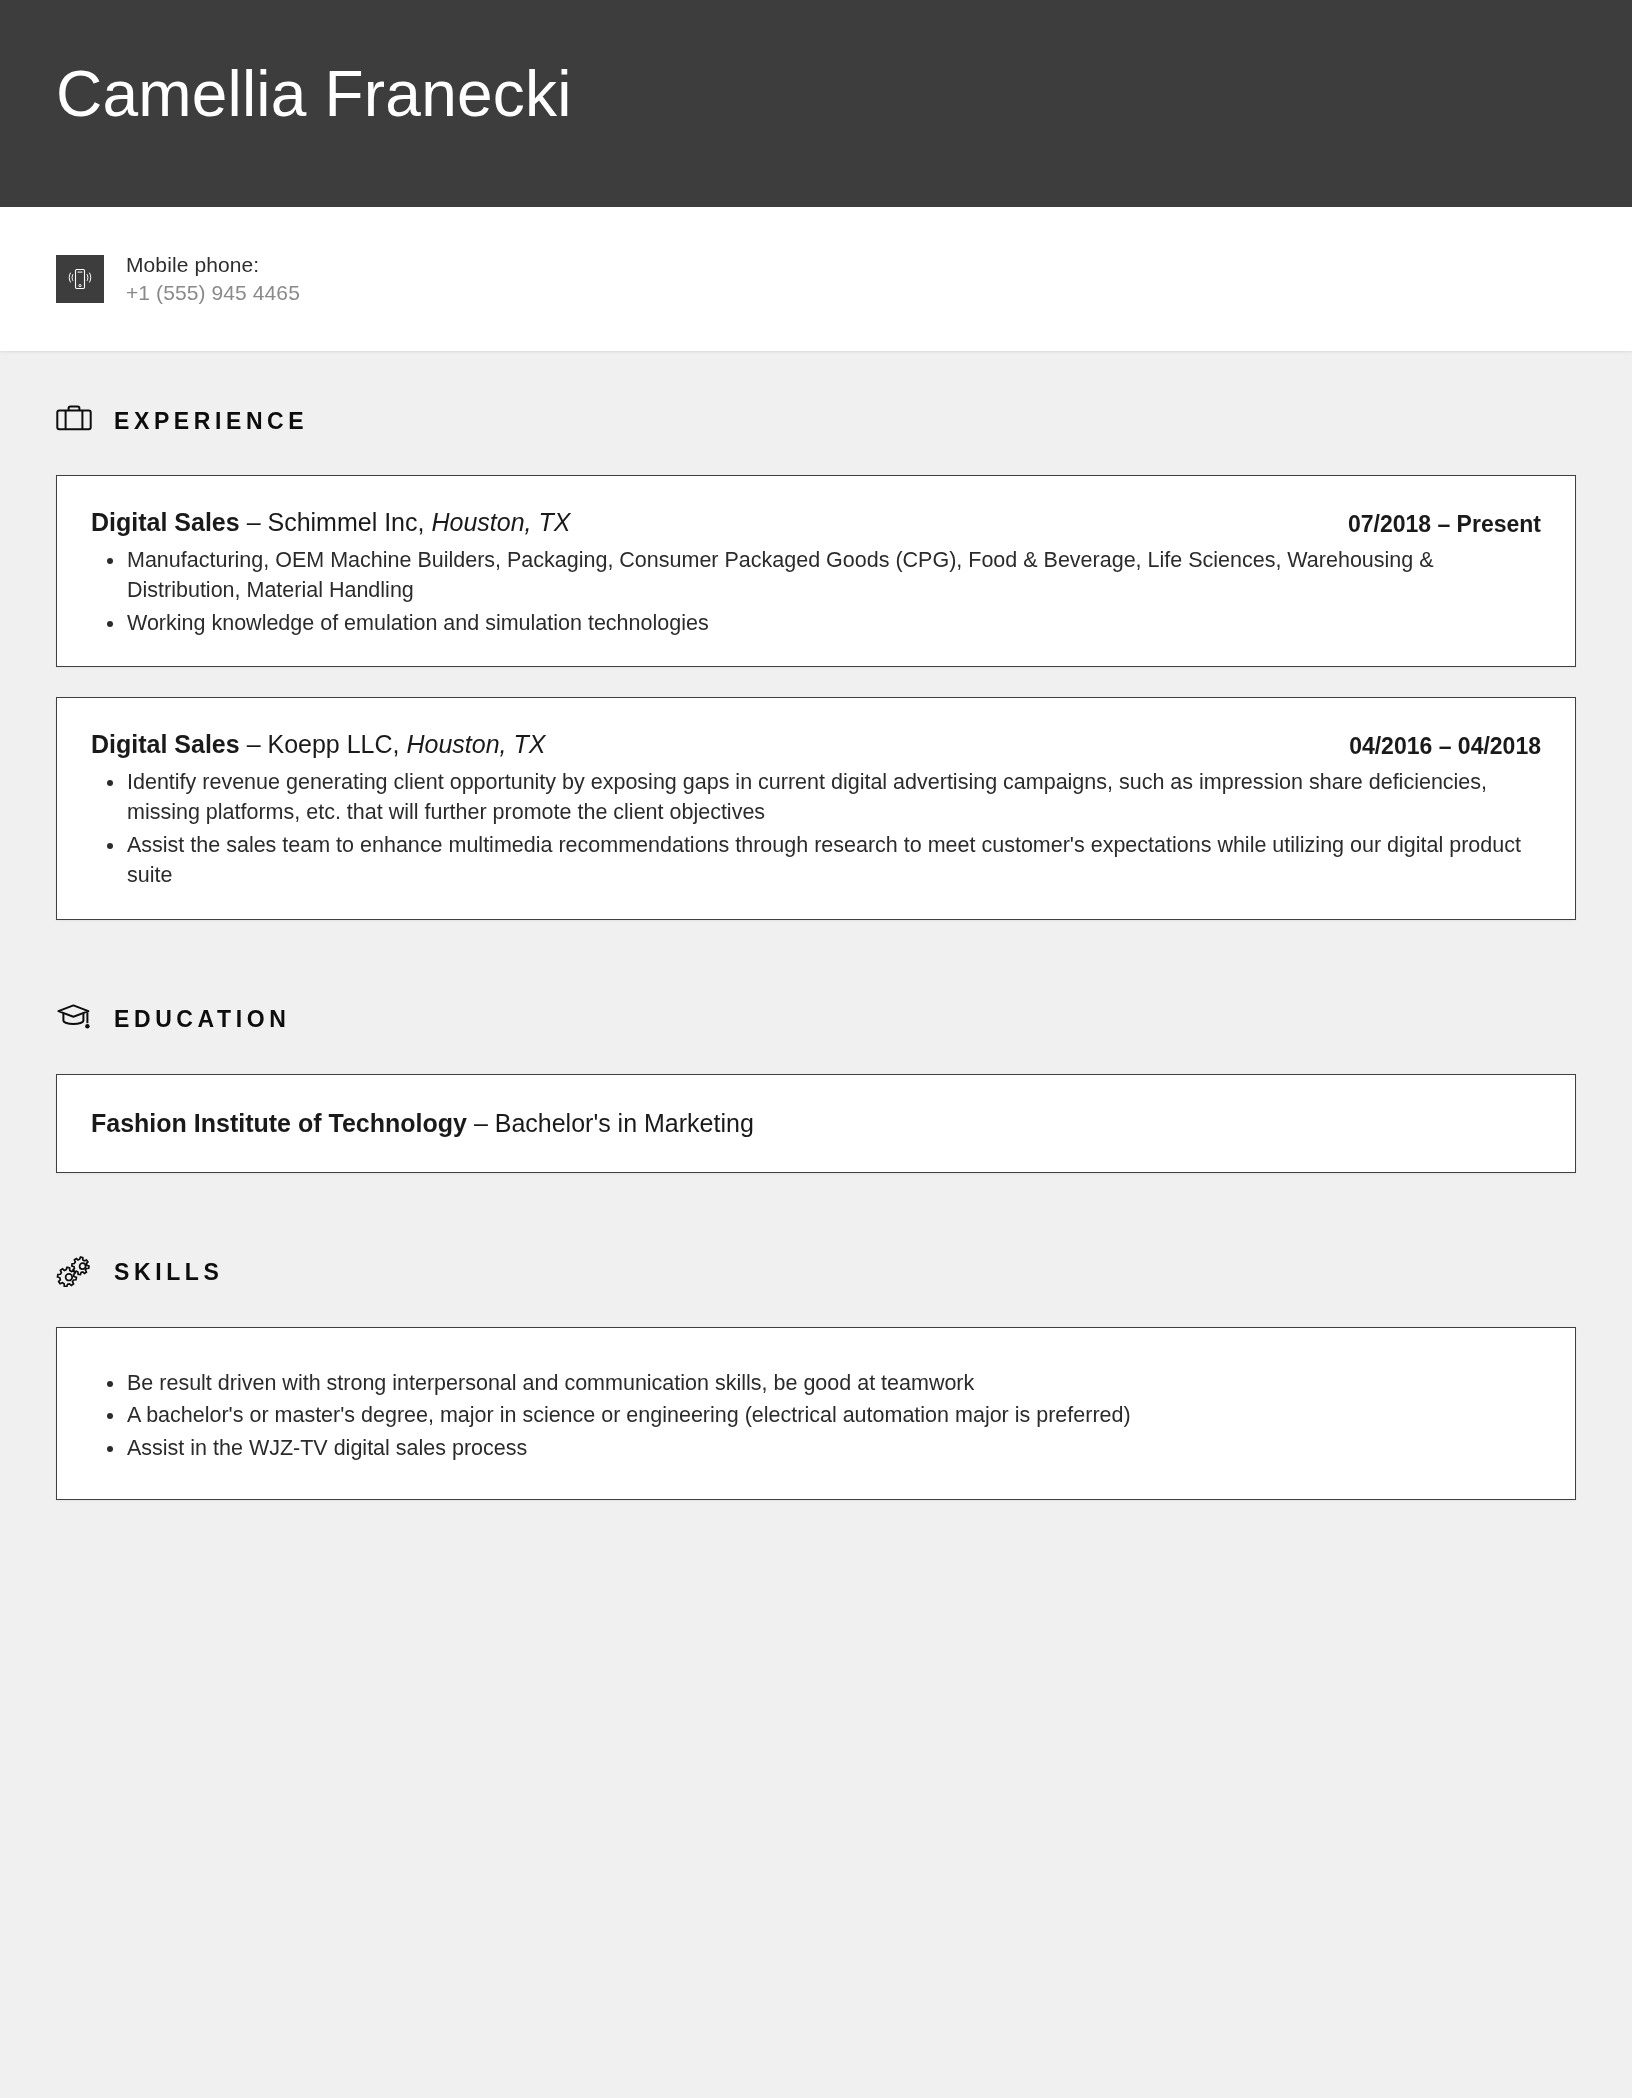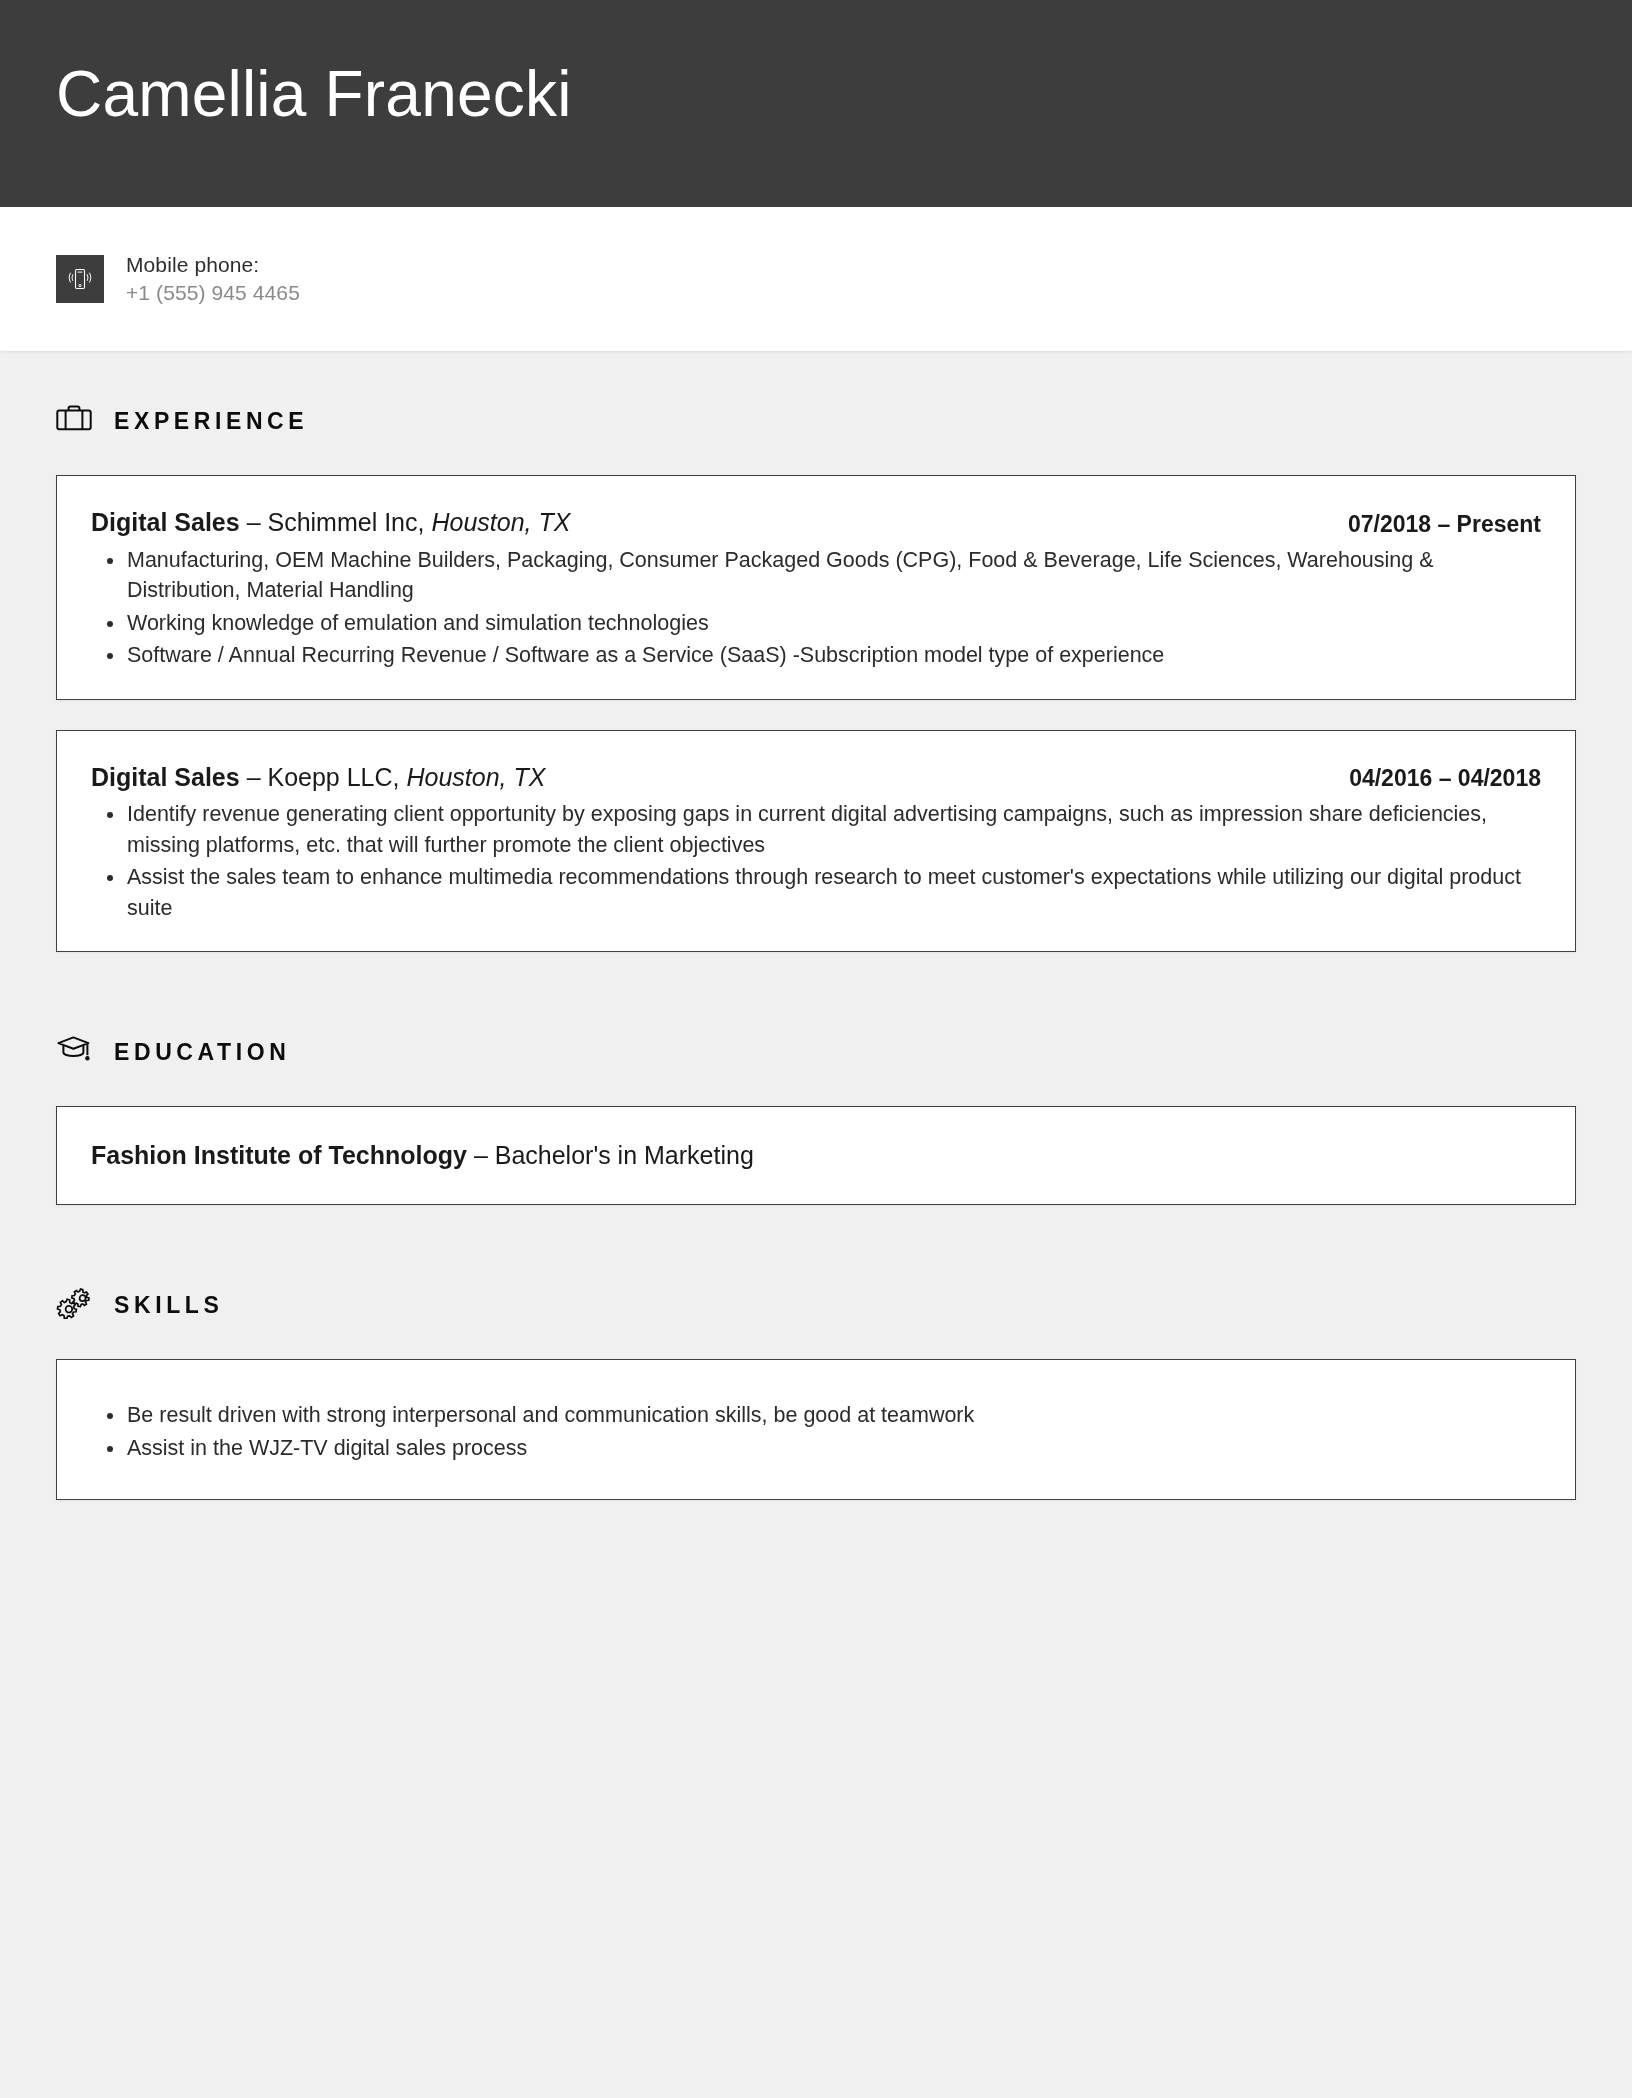--- a/index.html
+++ b/index.html
@@ -220,21 +220,20 @@
             <span class="role">Digital Sales</span>
             <span class="sep">–</span>
             <span class="org">Schimmel Inc,</span>
             <span class="loc">Houston, TX</span>
           </div>
           <div class="entry-date">07/2018 – Present</div>
         </div>
         <ul class="bullets">
           <li>Manufacturing, OEM Machine Builders, Packaging, Consumer Packaged Goods (CPG), Food &amp; Beverage, Life Sciences, Warehousing &amp; Distribution, Material Handling</li>
           <li>Working knowledge of emulation and simulation technologies</li>
-          <li>Software / Annual Recurring Revenue / Software as a Service (SaaS) -Subscription model type of experience</li>
         </ul>
       </div>
 
       <div class="card">
         <div class="entry-head">
           <div class="entry-title">
             <span class="role">Digital Sales</span>
             <span class="sep">–</span>
             <span class="org">Koepp LLC,</span>
             <span class="loc">Houston, TX</span>
@@ -288,19 +287,20 @@
           </svg>
         </span>
         <span class="section-title">SKILLS</span>
       </div>
 
       <div class="gap-md"></div>
 
       <div class="card skills-card">
         <ul class="bullets">
           <li>Be result driven with strong interpersonal and communication skills, be good at teamwork</li>
+          <li>A bachelor's or master's degree, major in science or engineering (electrical automation major is preferred)</li>
           <li>Assist in the WJZ-TV digital sales process</li>
         </ul>
       </div>
     </div>
 
   </div>
 </div>
 
 </body></html>

